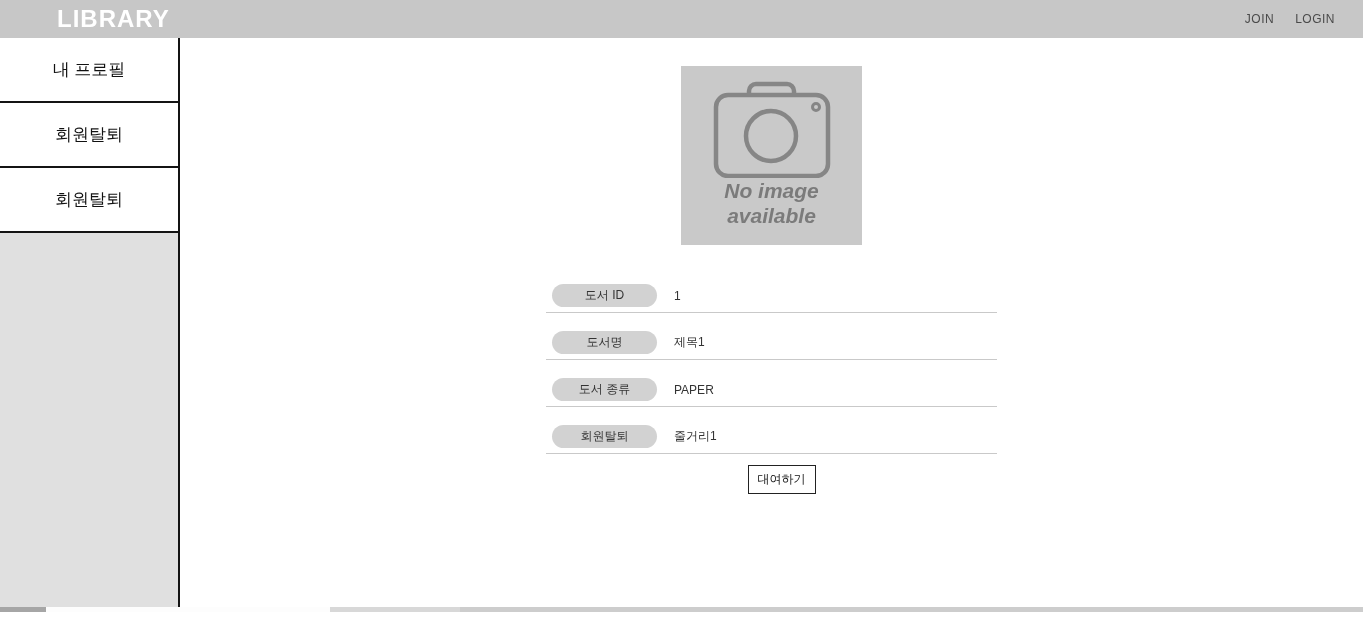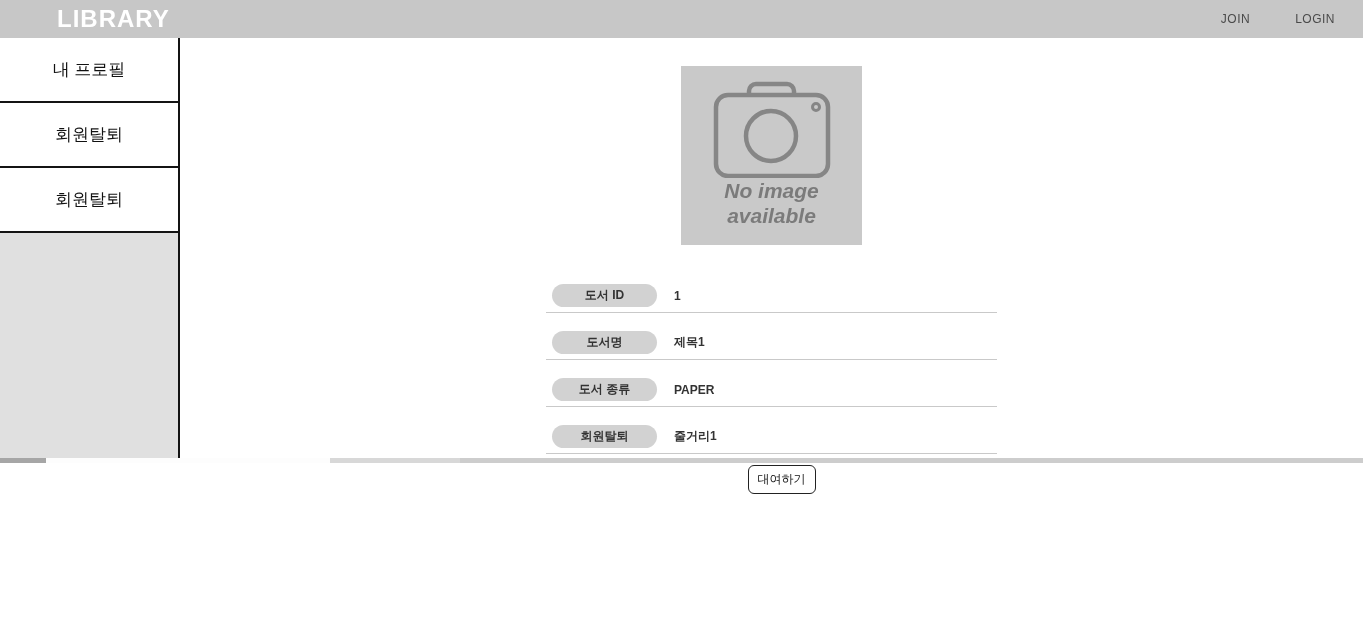--- a/index.html
+++ b/index.html
@@ -4,47 +4,47 @@
 <style>
   * { margin:0; padding:0; box-sizing:border-box; }
   html,body { width:1363px; height:628px; overflow:hidden; background:#fff;
     font-family:"Liberation Sans","DejaVu Sans",sans-serif; }
 
   
   .header { height:38px; background:#c7c7c7; display:flex; align-items:center;
     justify-content:space-between; padding:0 28px 0 57px; }
   .brand { color:#ffffff; font-weight:bold; font-size:24px; letter-spacing:1px; cursor:pointer; }
   .hnav { display:flex; gap:21px; }
-  .hnav a { font-size:12px; color:#4a4a4a; text-decoration:none; letter-spacing:0.5px; cursor:pointer;margin-left:24px; }
+  .hnav a { font-size:12px; color:#4a4a4a; text-decoration:none; letter-spacing:0.5px; cursor:pointer; }
 
   
-  .content { display:flex; height:420px; }
+  .content { display:flex; height:569px; }
   .sidebar { width:180px; border-right:2px solid #141414; display:flex; flex-direction:column; background:#fff; }
   .side-item { height:65px; border-bottom:2px solid #141414; display:flex; align-items:center;
     justify-content:center; font-size:17px; color:#111; background:#fff; cursor:pointer; }
   .side-filler { flex:1; background:#e0e0e0; }
 
   .main { flex:1; background:#fff; }
   .detail-col { width:451px; margin:0 auto; }
 
   
   .noimg { width:181px; height:179px; margin:28px auto 0; background:#c9c9c9;
     display:flex; flex-direction:column; align-items:center; padding-top:12px; }
   .noimg-text { text-align:center; font-weight:bold; font-size:21px; line-height:25px; color:#7b7b7b;font-style:italic; }
 
   
-  .fields { margin-top:21px;font-weight:bold; }
+  .fields { margin-top:21px; }
   .row { padding:18px 0 5px 6px; border-bottom:1px solid #c9c9c9; display:flex; align-items:center; }
   .pill { width:105px; height:23px; border-radius:12px; background:#d2d2d2;
     display:flex; align-items:center; justify-content:center; font-size:12px; color:#333; flex:0 0 auto; }
   .value { margin-left:17px; font-size:12px; color:#333; }
 
   
   .btn-wrap { text-align:center; margin-top:11px; }
-  .rent-btn { background:#fff; border:1.5px solid #222; border-radius:6px; padding:5px 9px;
+  .rent-btn { background:#fff; border:1.5px solid #222; border-radius:0; padding:5px 9px;
     font-size:12px; color:#111; cursor:pointer; font-family:inherit;margin-left:20px; }
 
   
   .bottom-strip { height:5px; display:flex; }
   .seg-a { width:46px; background:#a6a6a6; }
   .seg-b { width:284px; background:#fdfdfd; }
   .seg-c { width:130px; background:#d8d8d8; }
   .seg-d { flex:1; background:#cdcdcd; }
 </style>
 </head>

